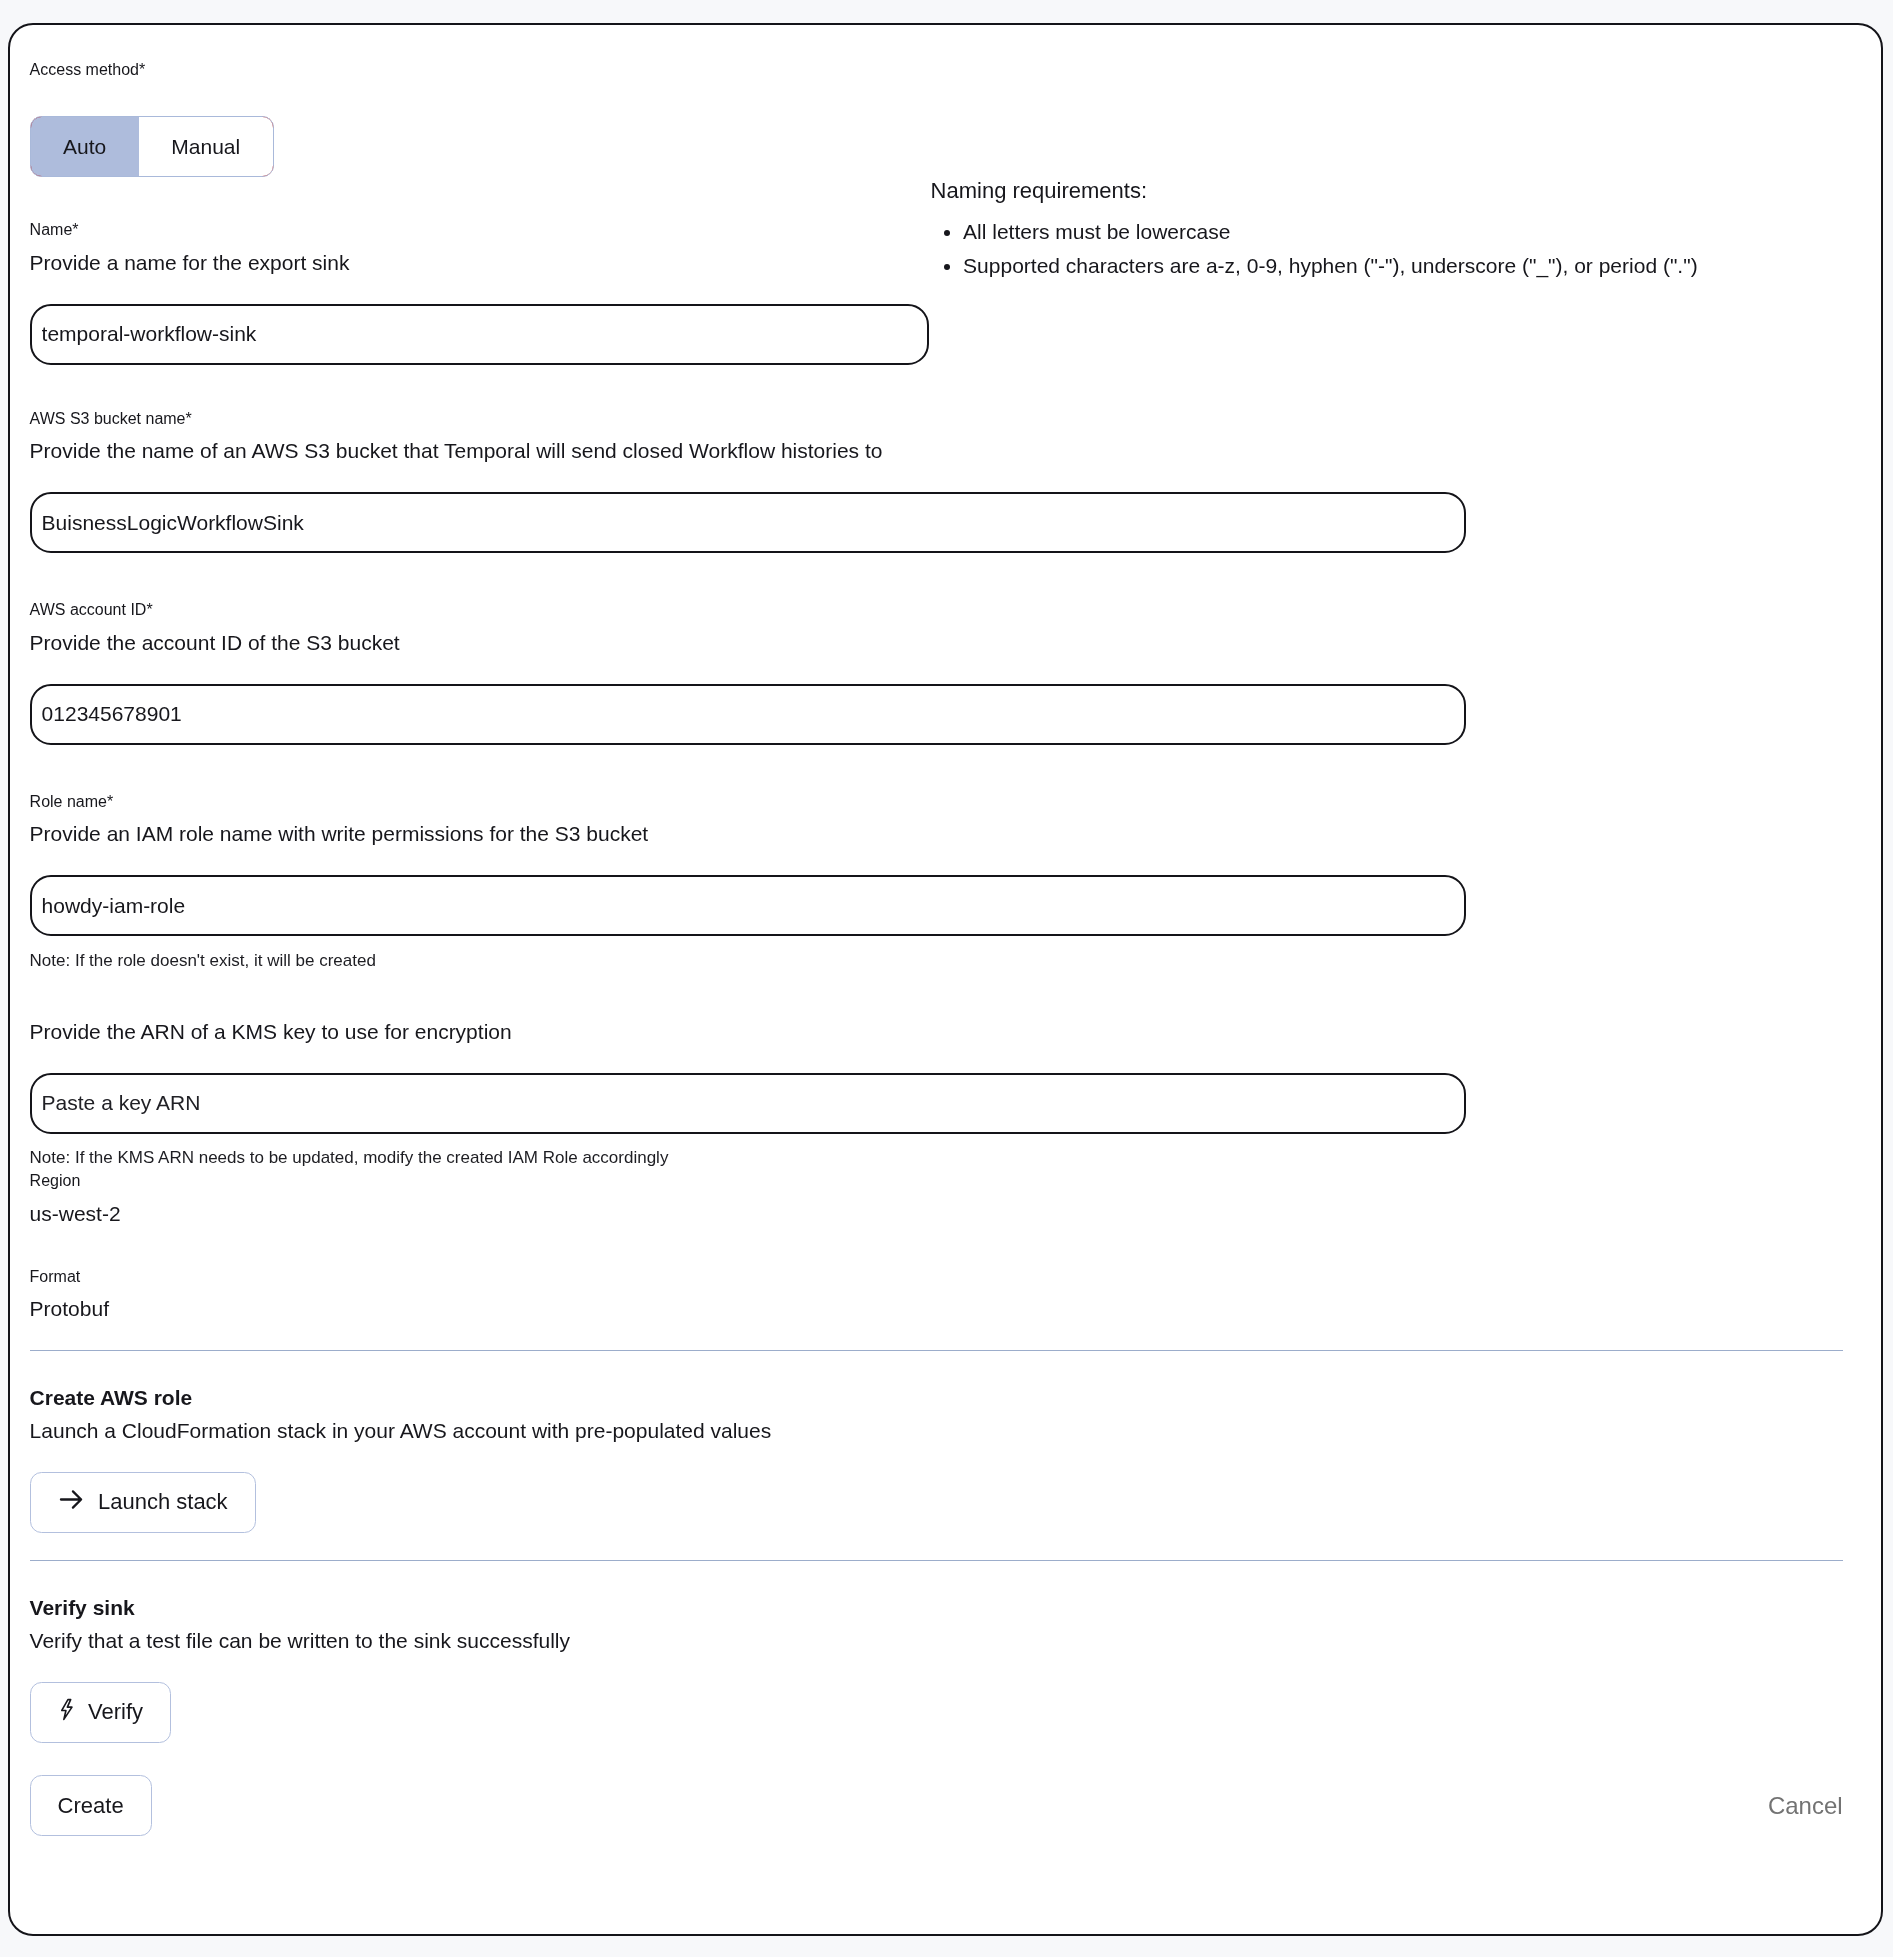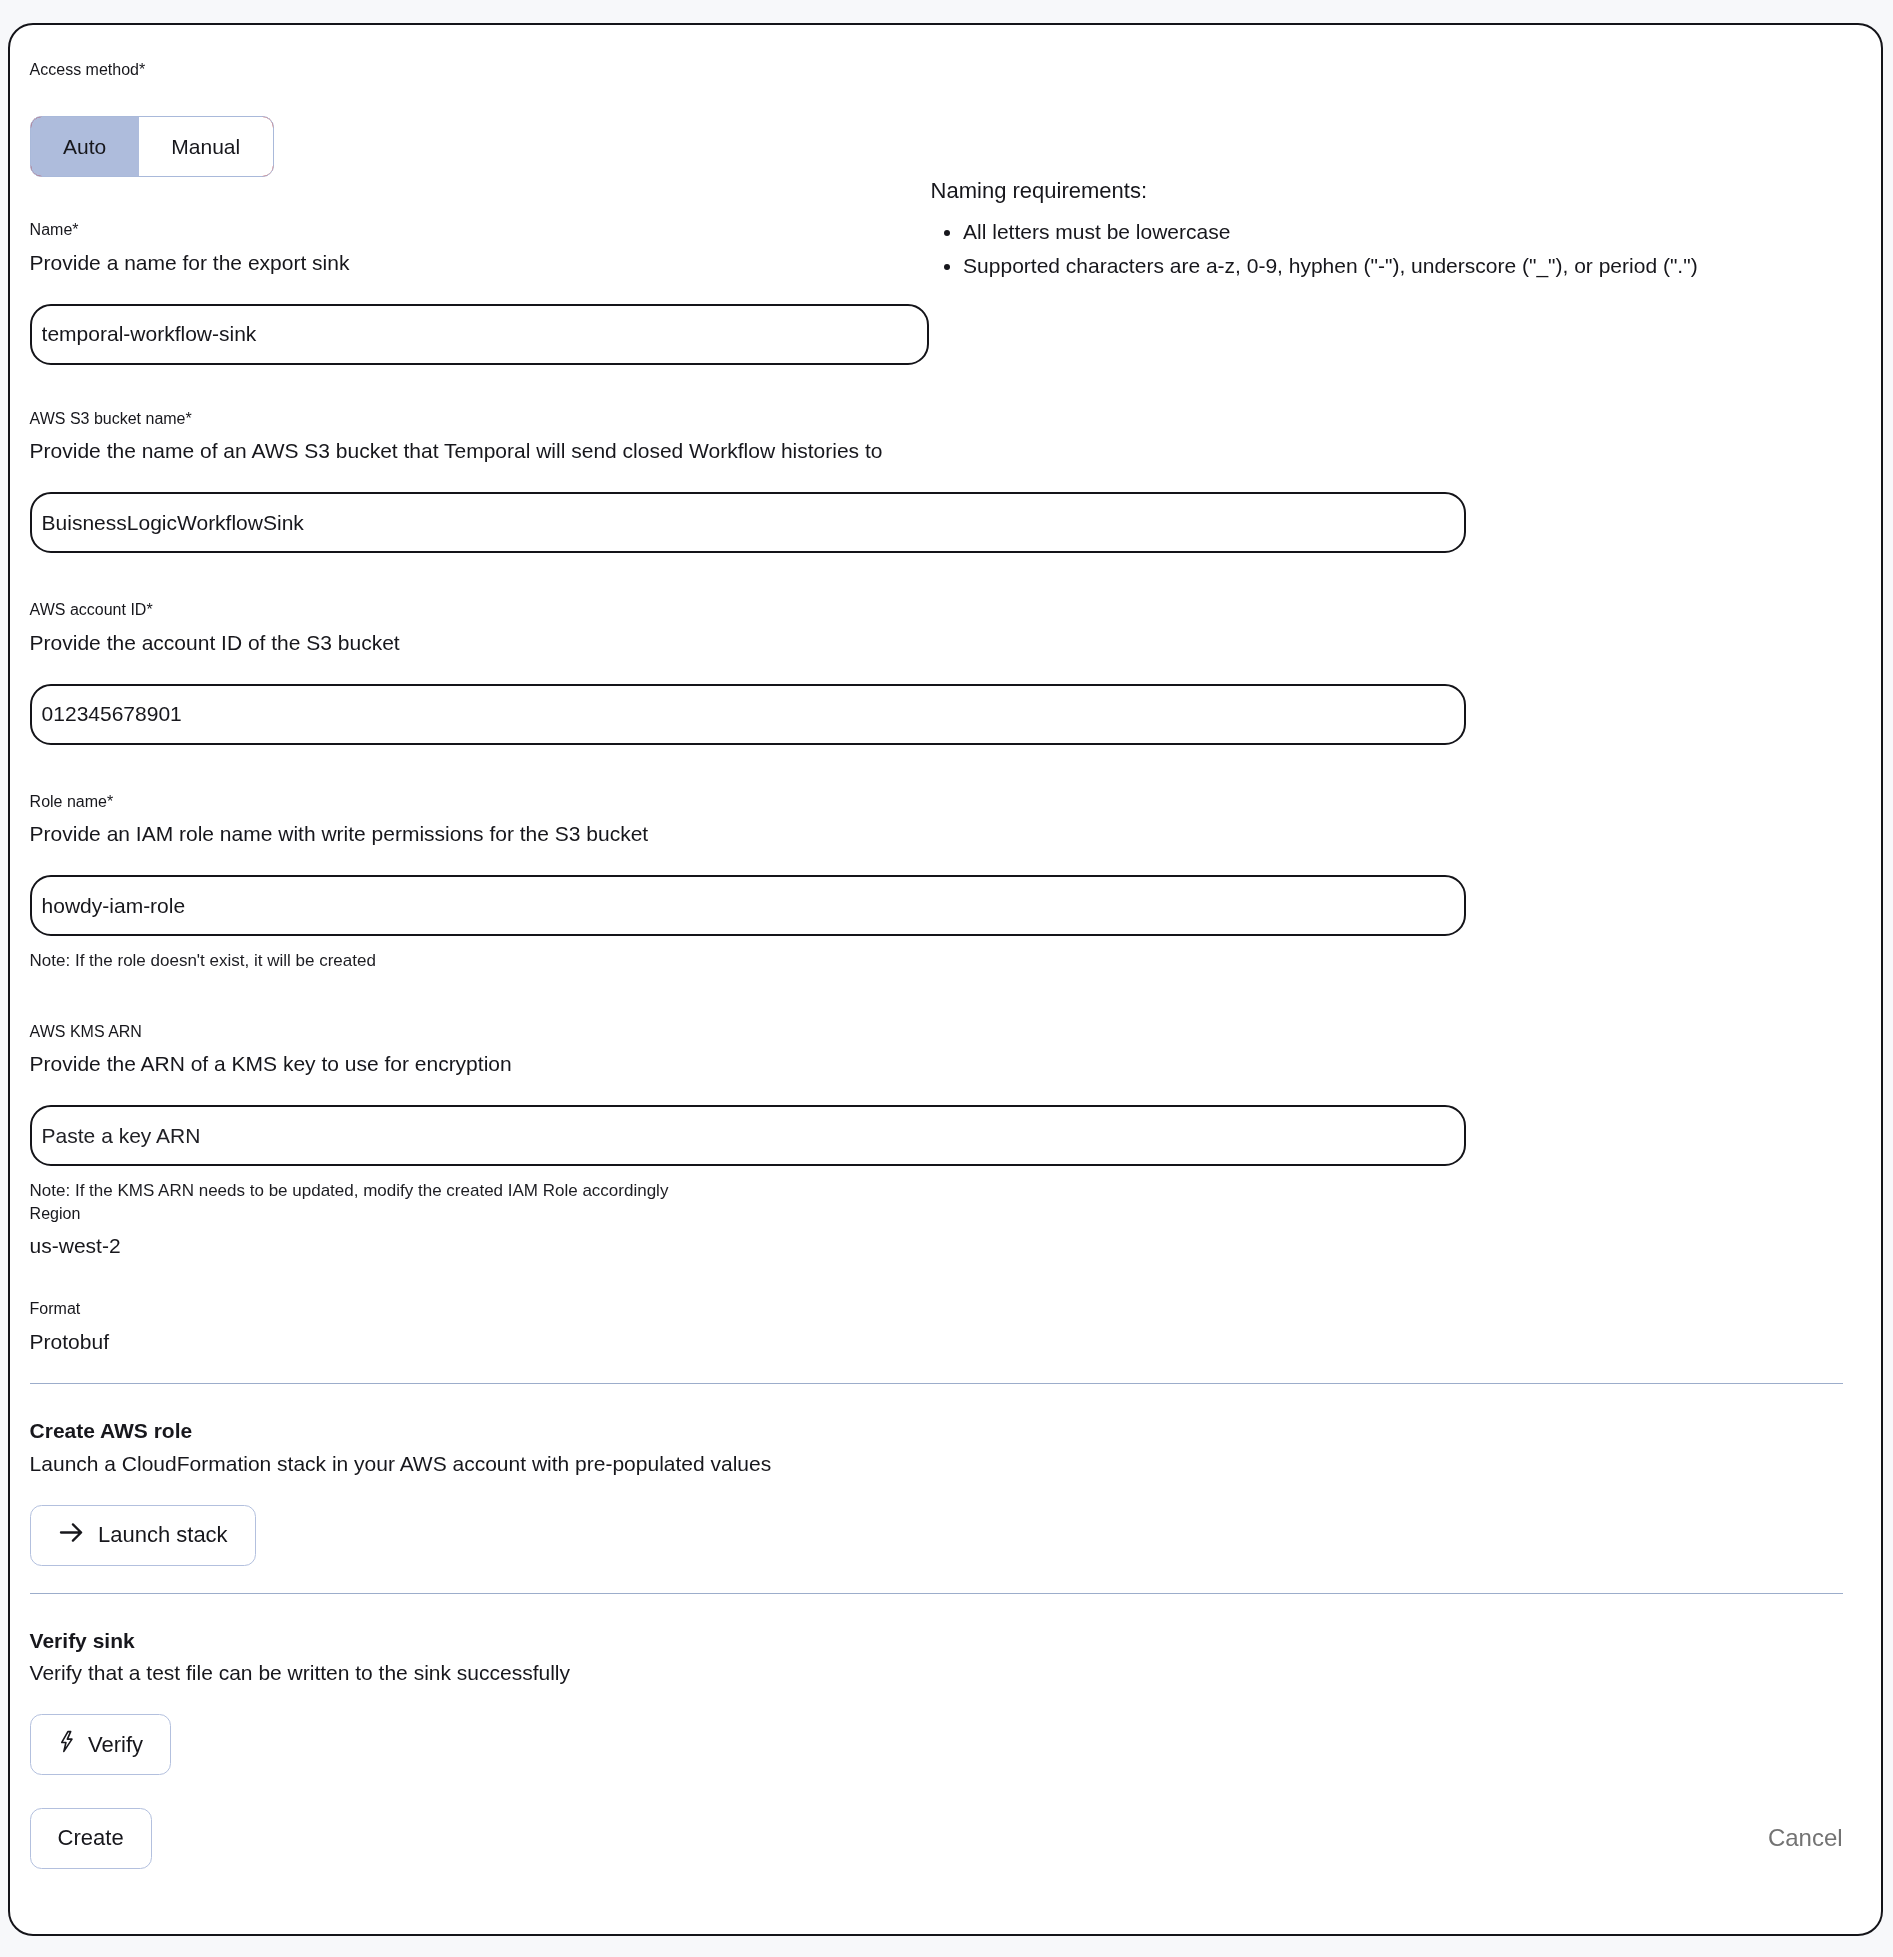--- a/index.html
+++ b/index.html
@@ -157,21 +157,20 @@
   </section>
 
   <section class="field mt-role">
     <div class="label">Role name*</div>
     <div class="desc">Provide an IAM role name with write permissions for the S3 bucket</div>
     <input type="text" class="w-wide" value="howdy-iam-role" style="">
     <div class="note">Note: If the role doesn't exist, it will be created</div>
   </section>
 
   <section class="field mt-kms">
-    <div class="label">AWS KMS ARN</div>
     <div class="desc">Provide the ARN of a KMS key to use for encryption</div>
     <input type="text" class="w-wide" placeholder="Paste a key ARN" style="">
     <div class="note">Note: If the KMS ARN needs to be updated, modify the created IAM Role accordingly</div>
   </section>
 
   <div class="kv-region">
     <div class="label">Region</div>
     <div class="kv-value">us-west-2</div>
   </div>
 

